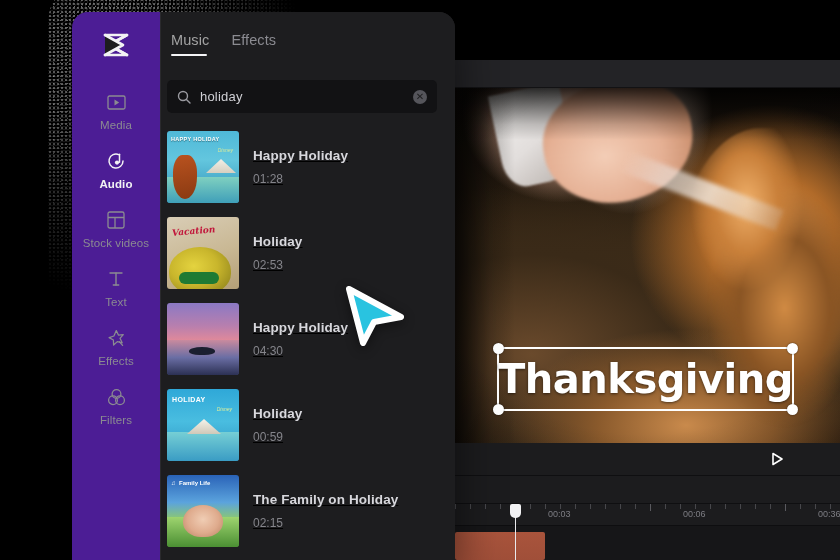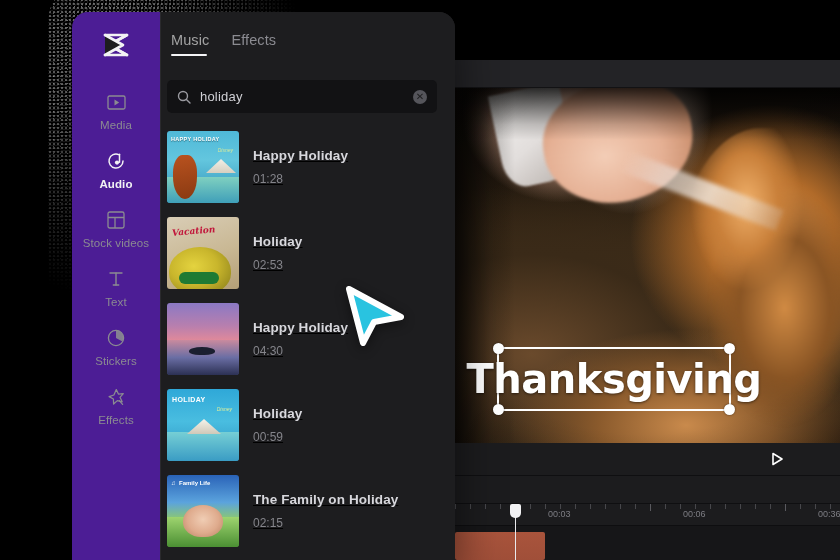--- a/index.html
+++ b/index.html
@@ -79,21 +79,21 @@
     position:absolute; left:0; top:0; width:60px; height:100%;
     background:linear-gradient(90deg, rgba(8,6,4,.88) 0%, rgba(8,6,4,.22) 60%, rgba(8,6,4,0) 100%);
   }
   .vl-vig {
     position:absolute; inset:0;
     background:radial-gradient(ellipse 120% 110% at 50% 48%, rgba(0,0,0,0) 45%, rgba(0,0,0,.5) 100%);
   }
 
   
   #text-overlay {
-    position:absolute; left:497px; top:347px; width:234px; height:64px;
+    position:absolute; left:497px; top:347px; width:297px; height:64px;
     border:2px solid #fff;
     display:flex; align-items:center; justify-content:center;
   }
   #overlay-text {
     font-family:"DejaVu Sans", sans-serif;
     font-weight:bold;
     font-size:40px;
     letter-spacing:-0.5px;
     color:#fff;
     text-shadow:0 1px 3px rgba(0,0,0,.55);
@@ -526,41 +526,42 @@
         <span class="nav-icon">
           <svg width="18" height="18" viewBox="0 0 18 18">
             <line x1="3" y1="3" x2="15" y2="3" stroke="currentColor" stroke-width="1.4" stroke-linecap="round"></line>
             <line x1="9" y1="3" x2="9" y2="15" stroke="currentColor" stroke-width="1.4" stroke-linecap="round"></line>
             <line x1="6.3" y1="15" x2="11.7" y2="15" stroke="currentColor" stroke-width="1.4" stroke-linecap="round"></line>
           </svg>
         </span>
         <span class="nav-label">Text</span>
       </div>
 
-      <div class="nav-item">
-        <span class="nav-icon">
-          <svg width="18" height="18" viewBox="0 0 18 18">
-            <circle cx="9" cy="9" r="7.6" fill="none" stroke="currentColor" stroke-width="1.3"></circle>
-            <path d="M9 9 L9 1.4 A7.6 7.6 0 0 1 15.4 12.6 Z" fill="currentColor" opacity=".9"></path>
-          </svg>
-        </span>
-        <span class="nav-label">Stickers</span>
-      </div>
 
       <div class="nav-item">
         <span class="nav-icon">
           <svg width="19" height="19" viewBox="0 0 19 19">
             <path d="M9.3 1.6 L11.4 6.1 L16.3 5.6 L13 9.3 L15.2 13.8 L10.3 12.6 L6.6 16 L6.4 11 L2.1 8.6 L6.9 7 Z" fill="none" stroke="currentColor" stroke-width="1.25" stroke-linejoin="round"></path>
             <path d="M12.3 12.6 L15.6 16.4" stroke="currentColor" stroke-width="1.25" stroke-linecap="round"></path>
           </svg>
         </span>
         <span class="nav-label">Effects</span>
       </div>
 
 
+      <div class="nav-item">
+        <span class="nav-icon">
+          <svg width="19" height="19" viewBox="0 0 19 19">
+            <circle cx="9.5" cy="6" r="4.4" fill="none" stroke="currentColor" stroke-width="1.25"></circle>
+            <circle cx="6" cy="12.2" r="4.4" fill="none" stroke="currentColor" stroke-width="1.25"></circle>
+            <circle cx="13" cy="12.2" r="4.4" fill="none" stroke="currentColor" stroke-width="1.25"></circle>
+          </svg>
+        </span>
+        <span class="nav-label">Filters</span>
+      </div>
     </div>
 
     <div id="content">
 
       <div class="tab-row" style="padding-left:10px;">
         <div class="tab active">
           <span>Music</span>
         </div>
         <div class="tab">
           <span>Effects</span>

